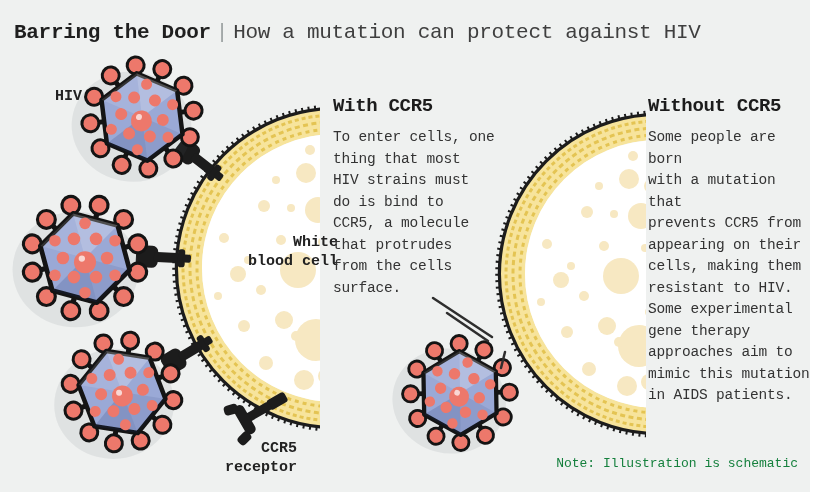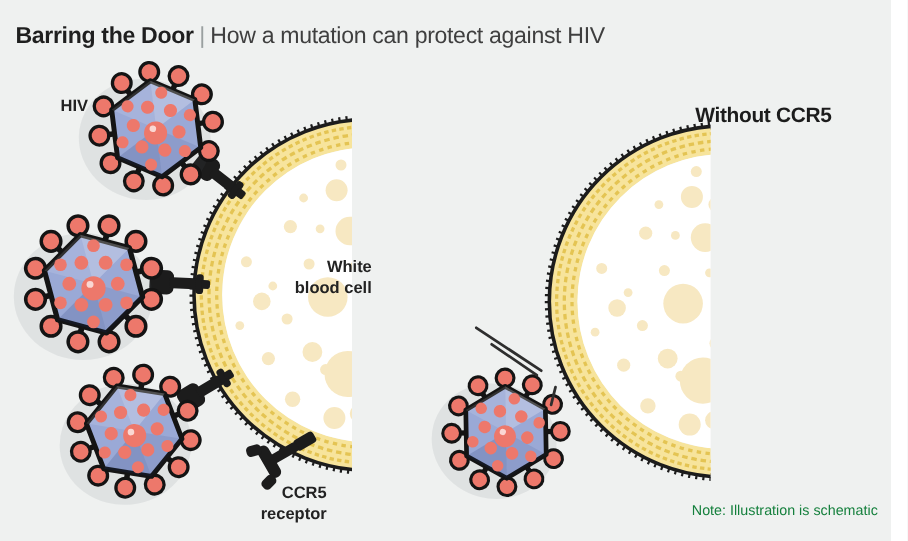--- a/index.html
+++ b/index.html
@@ -1,29 +1,29 @@
 <!DOCTYPE html>
 <html style="--bg: #eff1f0; --ink: #1c1c1c; --virus-body: #9aa9d6; --virus-spot: #ed786b; --membrane-band: #f7e49c; --membrane-squiggle: #e4c453; --cell-fill: #ffffff; --cell-dot: #f7e8c2;"><head>
 <meta charset="utf-8">
 <style>
   html,body{margin:0;padding:0;}
   .canvas{
     position:relative; width:810px; height:492px; overflow:hidden;
     background:var(--bg,#eff1f0);
-    font-family:Liberation Sans, sans-serif;
+    font-family:Liberation Mono, monospace;
   }
   .title{
     position:absolute; left:14px; top:21px; font-size:21px; color:#3f3f3f;
     letter-spacing:-0.3px; white-space:nowrap;
   }
   .title .t-bold{ color:#1f1f1f; font-weight:700; }
   .title .sep{ color:#9aa0a0; font-weight:400; padding:0 5px; }
   .col{ position:absolute; width:168px; }
   #col-with{ left:333px; top:95px; }
-  #col-without{ left:632px; top:95px; }
+  #col-without{ left:648px; top:95px; }
   .col h2{ margin:0 0 10px 0; font-size:19px; font-weight:700; color:#1c1c1c; letter-spacing:-0.3px; }
   .col p{ margin:0; font-size:14.5px; line-height:21.5px; color:#333; white-space:pre-line; letter-spacing:-0.2px; }
   .ill-label{ position:absolute; font-weight:700; color:#222; font-size:15px; line-height:19px; white-space:pre-line; }
   #label-hiv{ left:55px; top:87px; }
   #label-wbc{ left:198px; top:233px; width:140px; text-align:right; }
   #label-ccr5{ left:157px; top:439px; width:140px; text-align:right; }
   #note{ position:absolute; right:12px; top:456px; font-size:13px; color:#15803d; }
   svg.ill{ position:absolute; left:0; top:0; }
   
   .c-edge{ fill:none; stroke:var(--ink,#1c1c1c); }
@@ -203,20 +203,42 @@
   <div class="title">
     <span class="t-bold">Barring the Door</span><span class="sep">|</span><span>How a mutation can protect against HIV</span>
   </div>
 
   <div class="ill-label" id="label-hiv">HIV</div>
   <div class="ill-label" id="label-wbc">White
 blood cell</div>
   <div class="ill-label" id="label-ccr5">CCR5
 receptor</div>
 
+  <div class="col" id="col-with">
+    <h2>With CCR5</h2>
+    <p>To enter cells, one
+thing that most
+HIV strains must
+do is bind to
+CCR5, a molecule
+that protrudes
+from the cells
+surface.</p>
+  </div>
 
   <div class="col" id="col-without">
     <h2>Without CCR5</h2>
+    <p>Some people are born
+with a mutation that
+prevents CCR5 from
+appearing on their
+cells, making them
+resistant to HIV.
+Some experimental
+gene therapy
+approaches aim to
+mimic this mutation
+in AIDS patients.</p>
   </div>
 
   <div id="note">Note: Illustration is schematic</div>
 
 </div>
 
 </body></html>

